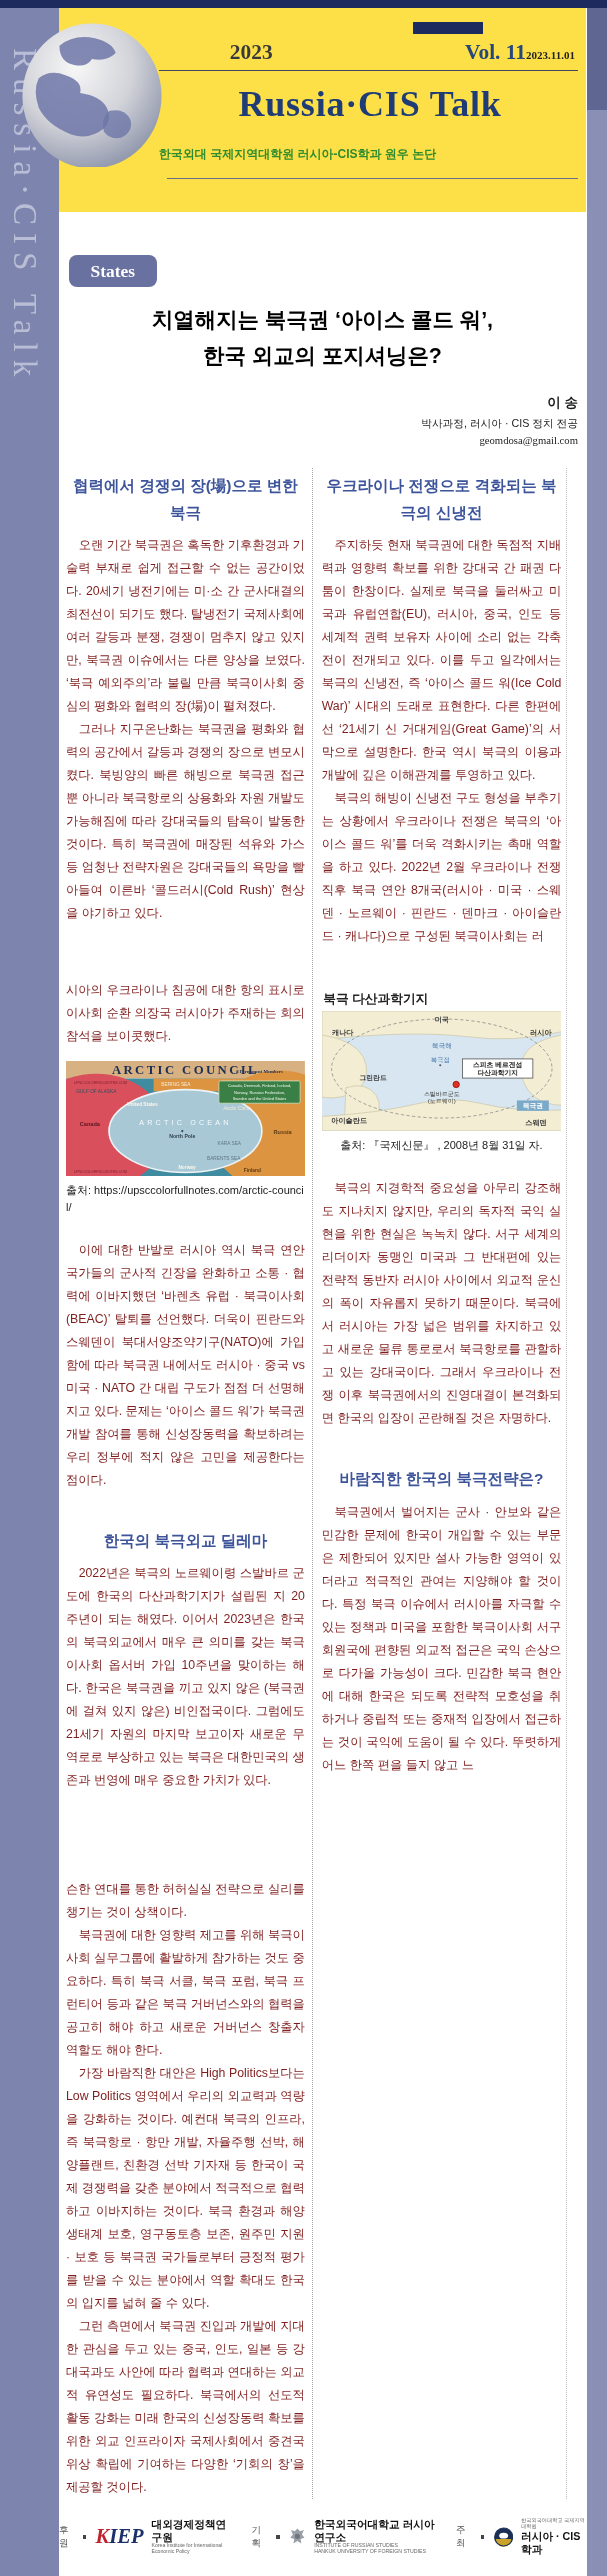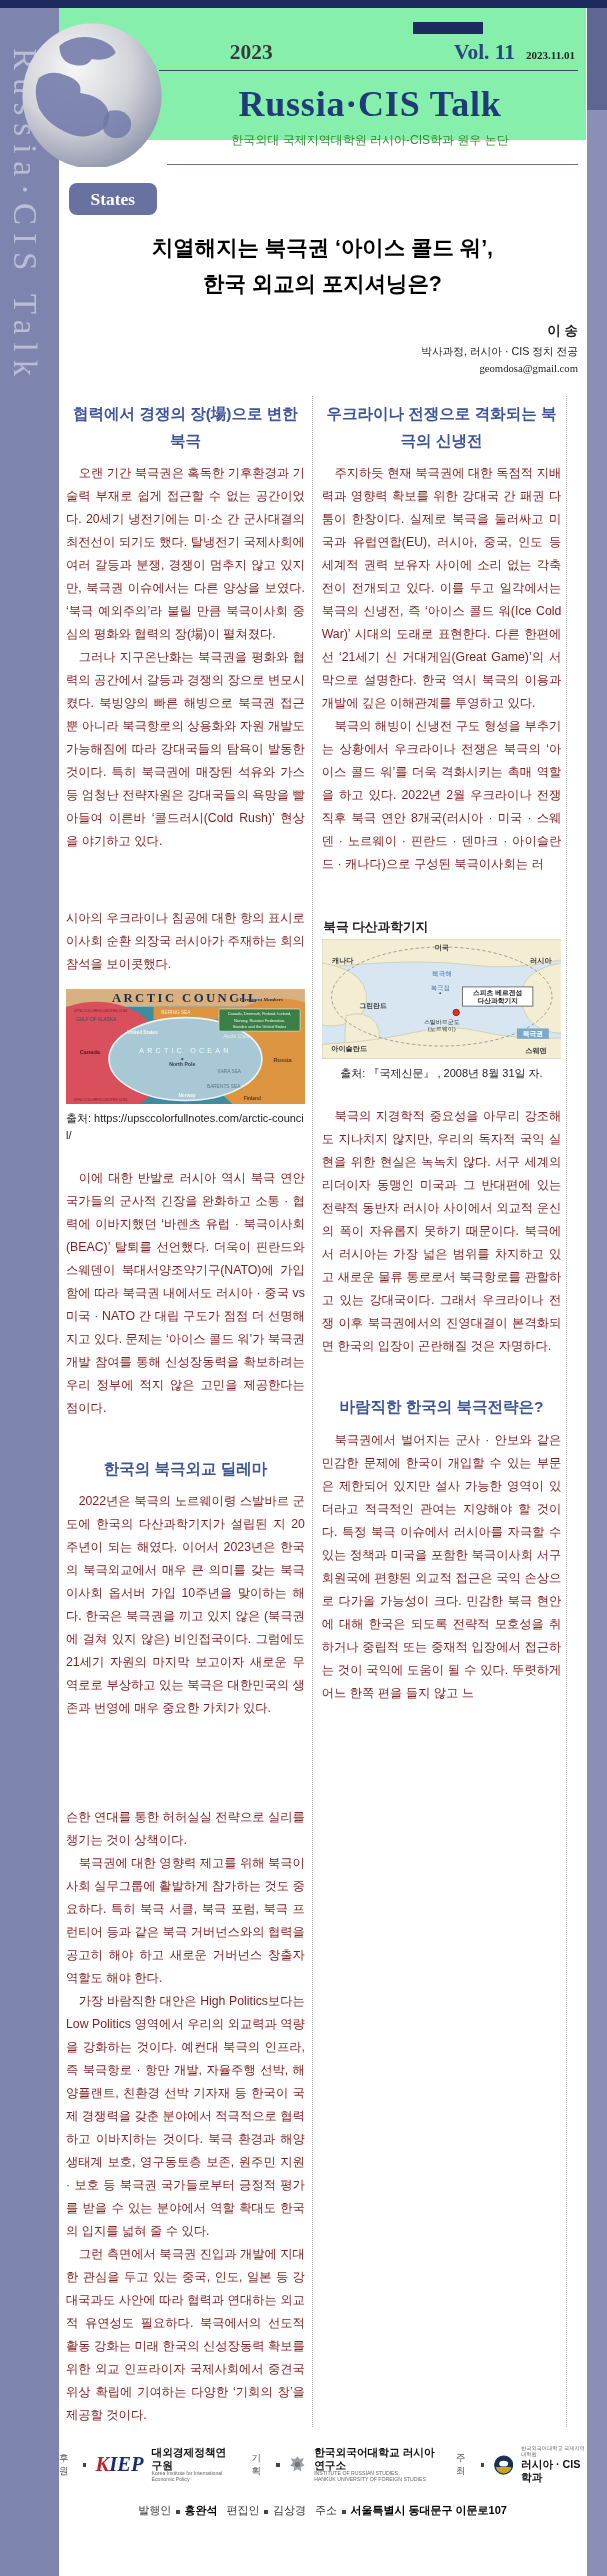--- a/index.html
+++ b/index.html
@@ -13,31 +13,31 @@
   .right-band { position:absolute; top:8px; right:0; width:20.6px; height:2568px; background:#8a90b5; z-index:1; }
   .right-band-accent { position:absolute; top:0; right:0; width:20.6px; height:102px; background:#5f6691; }
   .side-text { position:absolute; top:40px; left:6.3px; writing-mode:vertical-rl; text-orientation:sideways;
                font-family:"Liberation Serif", serif; font-size:33px; letter-spacing:8px;
                color:rgba(235,238,248,0.55); white-space:nowrap; }
 
   
   .content { position:relative; margin:8px 20.6px 0 59px; width:527px; z-index:2; background:#fff; }
 
   
-  .masthead { position:relative; background:#86efac; padding:32px 4.8px 0 4.8px; height:132px; }
+  .masthead { position:relative; background:#fde047; padding:32px 4.8px 0 4.8px; height:204px; }
   .globe { position:absolute; left:-41px; top:11px; width:148px; height:159px; z-index:3; }
   .vol-tab { position:absolute; top:14.3px; right:103px; width:70px; height:12px; background:#1c2a5e; }
   .mast-row1 { display:flex; align-items:baseline; padding-left:103px; font-family:"Liberation Serif", serif; }
   .mast-year { font-size:21.4px; font-weight:bold; color:#3a3a3a; margin-left:63px; }
-  .mast-vol { font-size:21.4px; font-weight:bold; color:#274779; margin-left:auto; margin-right:11px; }
+  .mast-vol { font-size:21.4px; font-weight:bold; color:#274779; margin-left:auto; }
   .mast-date { font-size:11px; font-weight:bold; color:#222; margin-right:6.3px; }
   .mast-rule1 { border:none; border-top:1.6px solid #44485c; margin:4.8px 3.2px 0 95px; }
   .mast-title { font-family:"Liberation Serif", serif; font-size:36px; font-weight:bold; color:#1f3c77;
                 text-align:center; padding-left:95px; margin-top:12.7px; letter-spacing:0.8px; }
-  .mast-sub { font-size:12px; font-weight:normal; color:#2e8b2e; text-align:center; padding-left:95px; margin-top:7px; }
+  .mast-sub { font-size:12px; font-weight:bold; color:#2e8b2e; padding-left:95px; margin-top:21px; }
   .mast-rule2 { border:none; border-top:1.6px solid #6a6f87; margin:14.3px 3.2px 0 103px; }
 
   
   .article-badge { display:inline-block; margin:43px 0 0 9.5px; padding:5.6px 22px; background:#68719f;
                    border-radius:8px; color:#fff; font-family:"Liberation Serif", serif;
                    font-size:17.4px; font-weight:bold; }
   .article-title { text-align:center; font-size:21.4px; font-weight:800; line-height:1.65; margin-top:16px; color:#000; }
   .author-block { text-align:right; margin:20.6px 8px 0 0; }
   .author-name { font-size:13.5px; font-weight:bold; }
   .author-affil { font-size:10.7px; margin-top:4.8px; }

